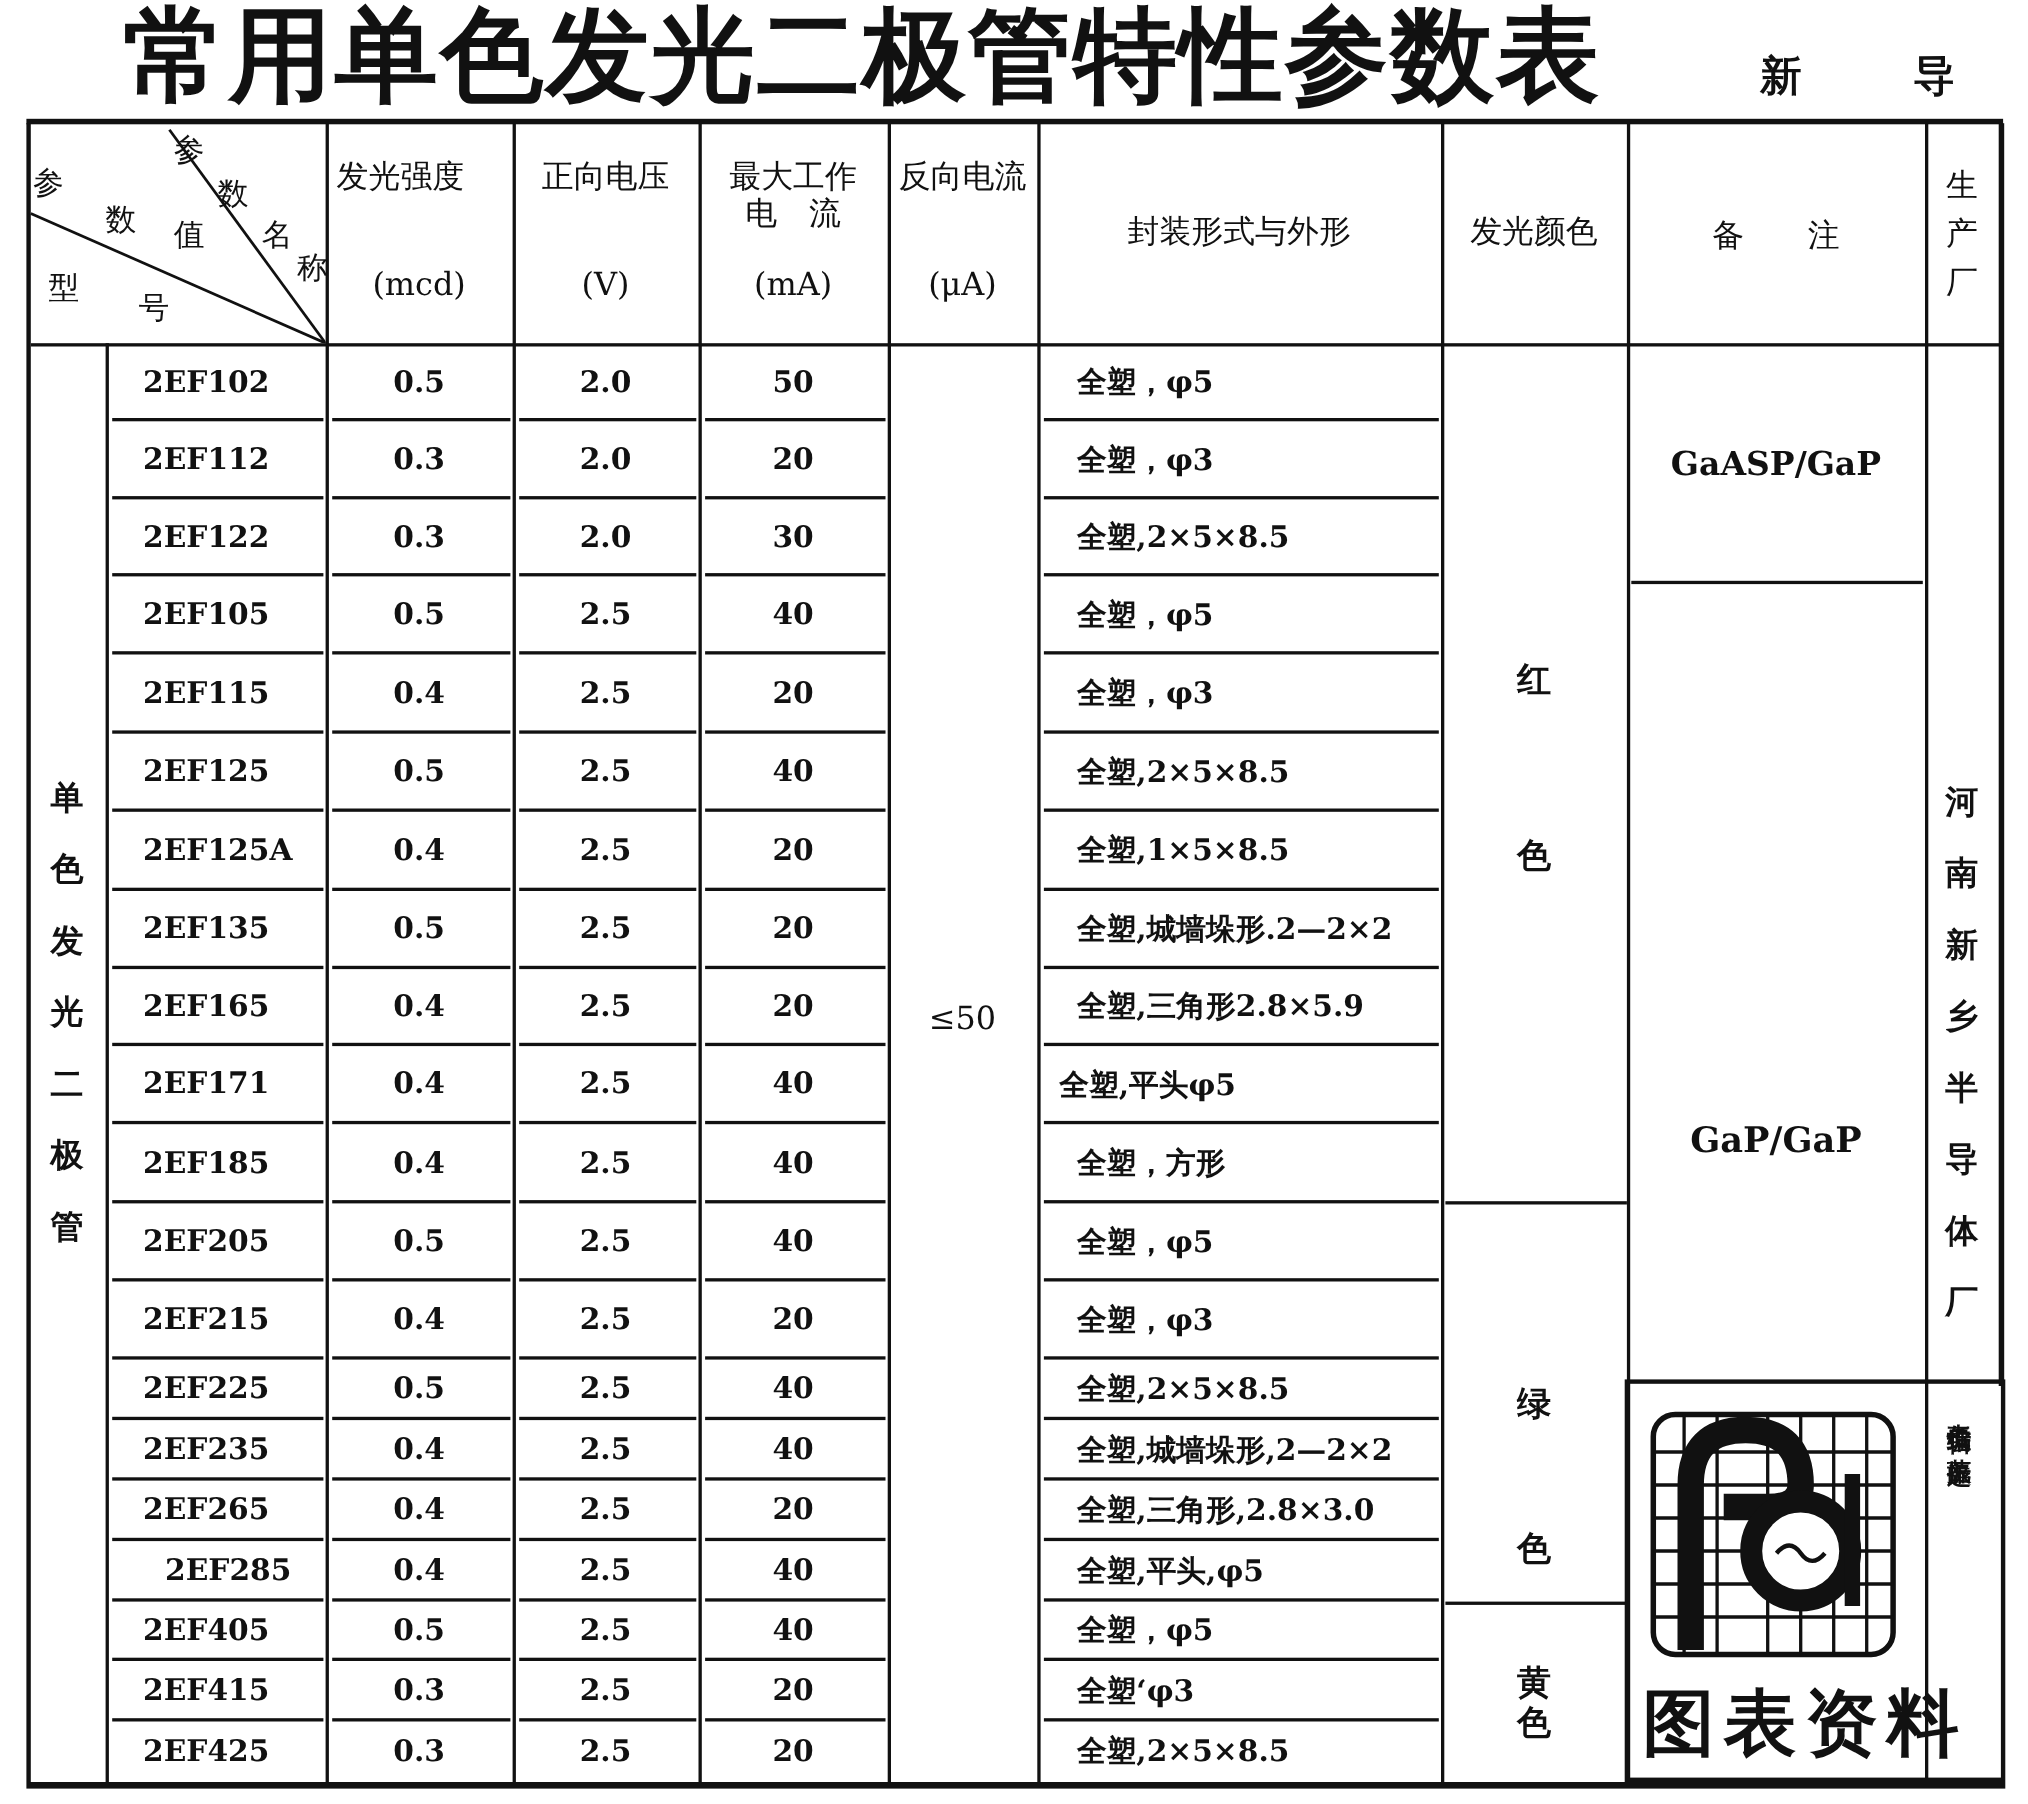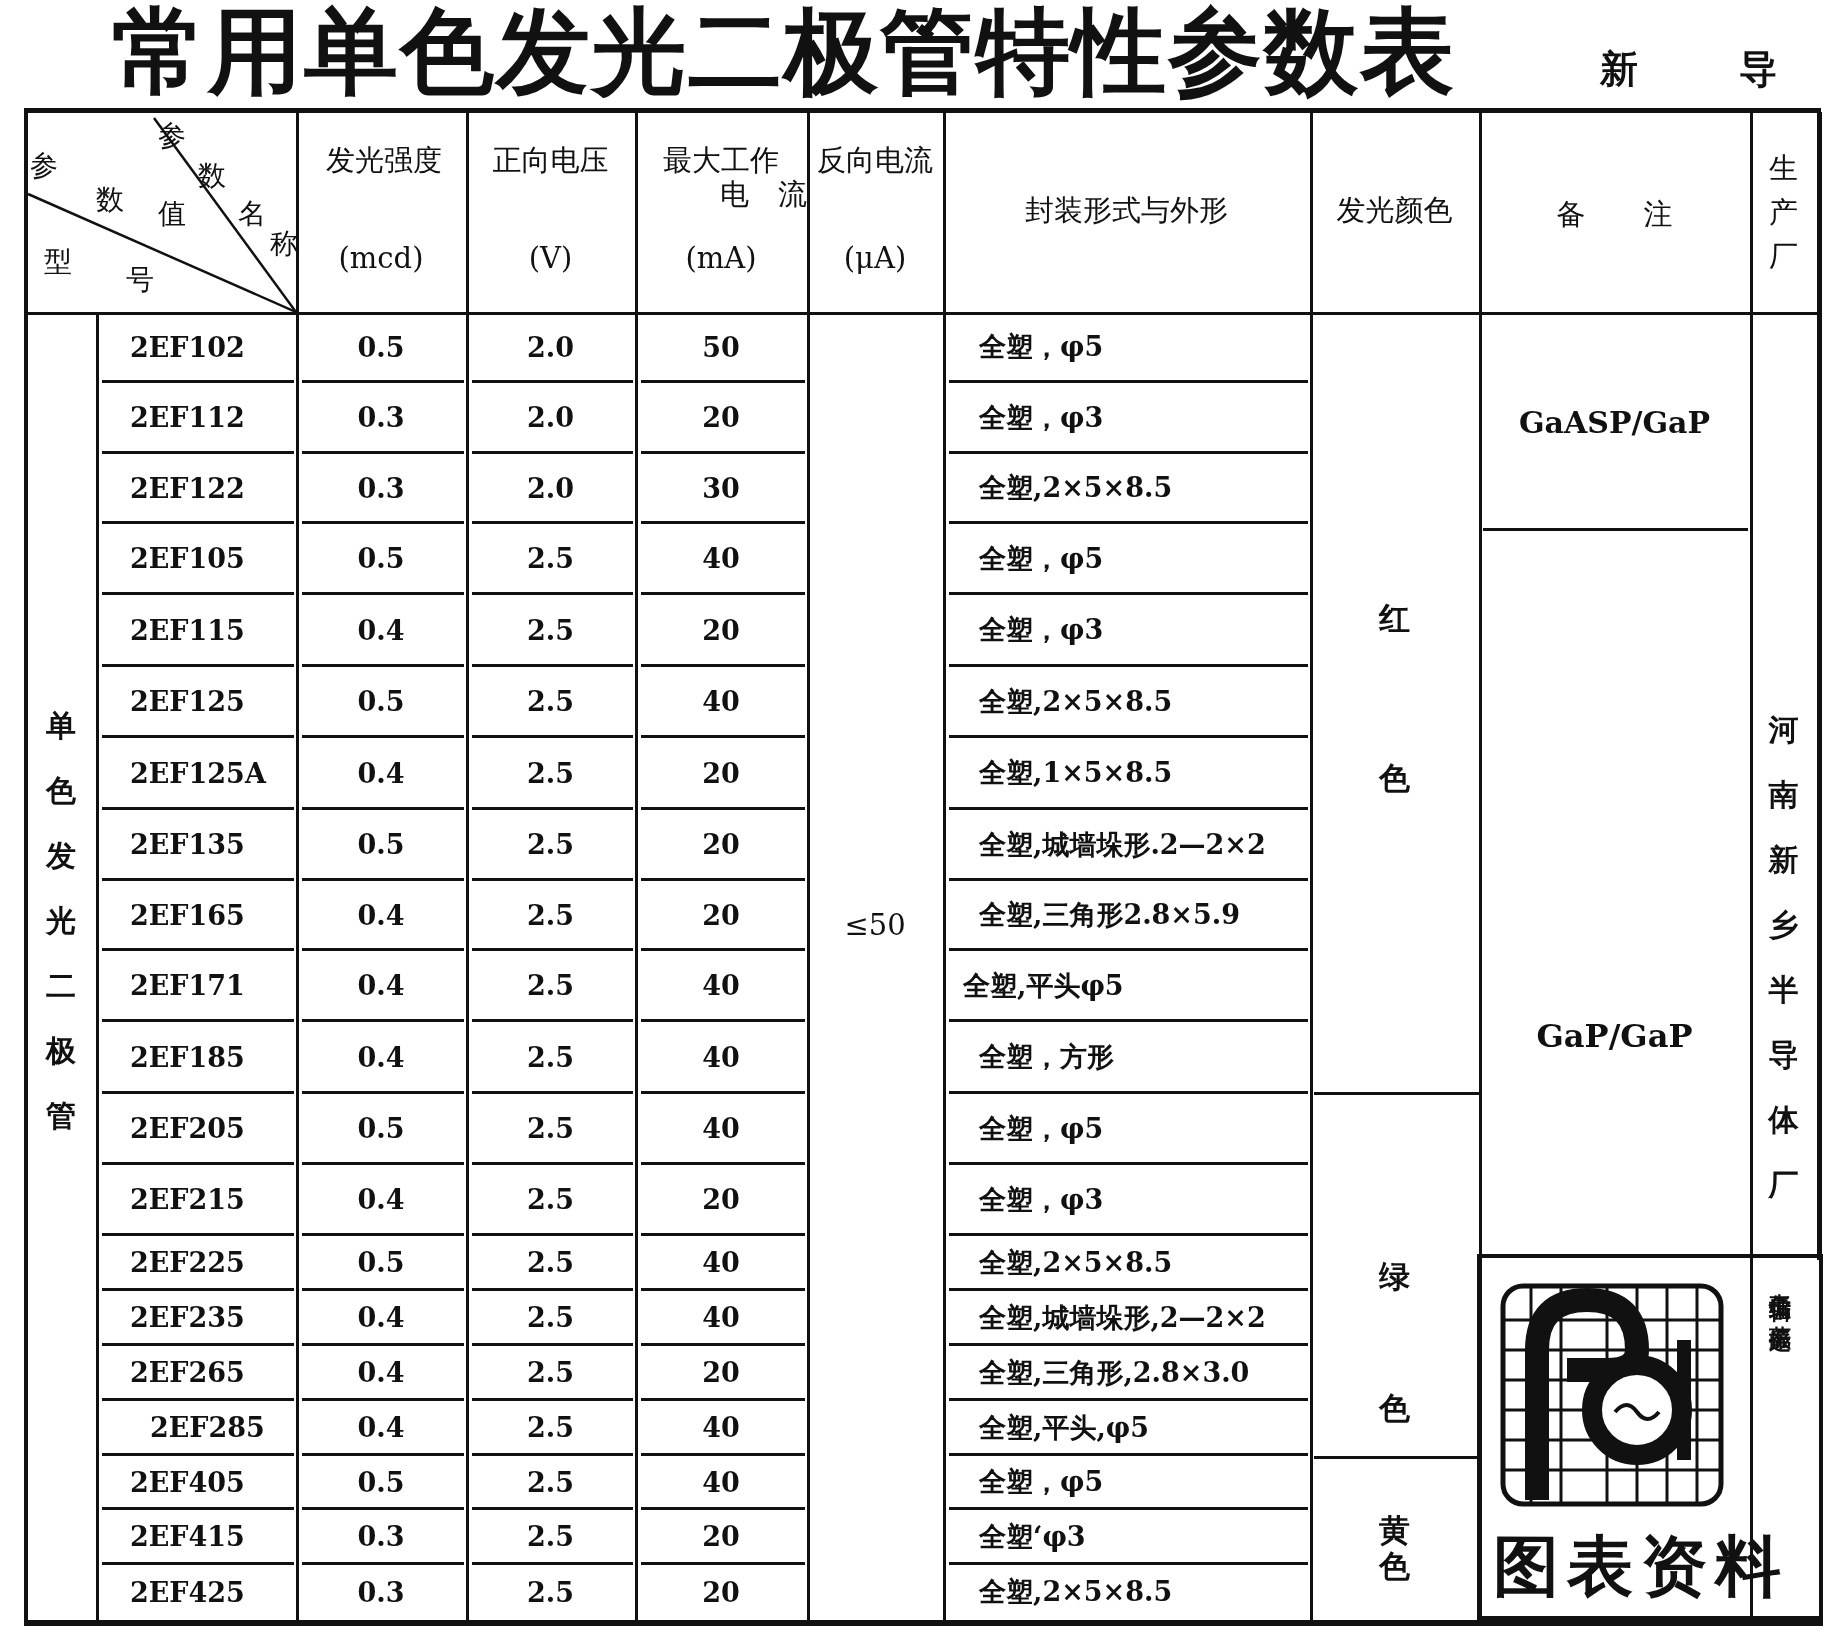--- a/index.html
+++ b/index.html
@@ -43,26 +43,26 @@
     </svg>
     <div class="hdr" style="left: 158px; top: 118px; font-size: 28px;">参</div>
     <div class="hdr" style="left: 198px; top: 158px; font-size: 28px;">数</div>
     <div class="hdr" style="left: 238px; top: 196px; font-size: 28px;">名</div>
     <div class="hdr" style="left: 270px; top: 226px; font-size: 28px;">称</div>
     <div class="hdr" style="left: 30px; top: 148px; font-size: 28px;">参</div>
     <div class="hdr" style="left: 96px; top: 182px; font-size: 28px;">数</div>
     <div class="hdr" style="left: 158px; top: 196px; font-size: 28px;">值</div>
     <div class="hdr" style="left: 44px; top: 244px; font-size: 28px;">型</div>
     <div class="hdr" style="left: 126px; top: 262px; font-size: 28px;">号</div>
-    <div class="hdr" style="left: 308px; width: 152px; top: 142px;">发光强度</div>
+    <div class="hdr" style="left: 288px; width: 152px; top: 142px;">发光强度</div>
     <div class="hdr" style="left: 296px; width: 170px; top: 240px;">(mcd)</div>
     <div class="hdr" style="left: 466px; width: 169px; top: 142px;">正向电压</div>
     <div class="hdr" style="left: 466px; width: 169px; top: 240px;">(V)</div>
     <div class="hdr" style="left: 635px; width: 172px; top: 142px;">最大工作</div>
-    <div class="hdr" style="left: 635px; width: 172px; top: 176px; text-align: right;">电　流</div>
+    <div class="hdr" style="left: 635px; width: 172px; top: 176px;">电　流</div>
     <div class="hdr" style="left: 635px; width: 172px; top: 240px;">(mA)</div>
     <div class="hdr" style="left: 807px; width: 136px; top: 142px;">反向电流</div>
     <div class="hdr" style="left: 807px; width: 136px; top: 240px;">(μA)</div>
     <div class="hdr" style="left: 943px; width: 367px; top: 192px;">封装形式与外形</div>
     <div class="hdr" style="left: 1310px; width: 169px; top: 192px;">发光颜色</div>
     <div class="hdr" style="left: 1479px; width: 271px; top: 196px;">备　　注</div>
     <div class="hdr" style="left: 1750px; width: 67px; top: 150px;">生</div>
     <div class="hdr" style="left: 1750px; width: 67px; top: 194px;">产</div>
     <div class="hdr" style="left: 1750px; width: 67px; top: 238px;">厂</div>
     <div class="hline" style="left: 102px; top: 380px; width: 192px; height: 3px;"></div>

